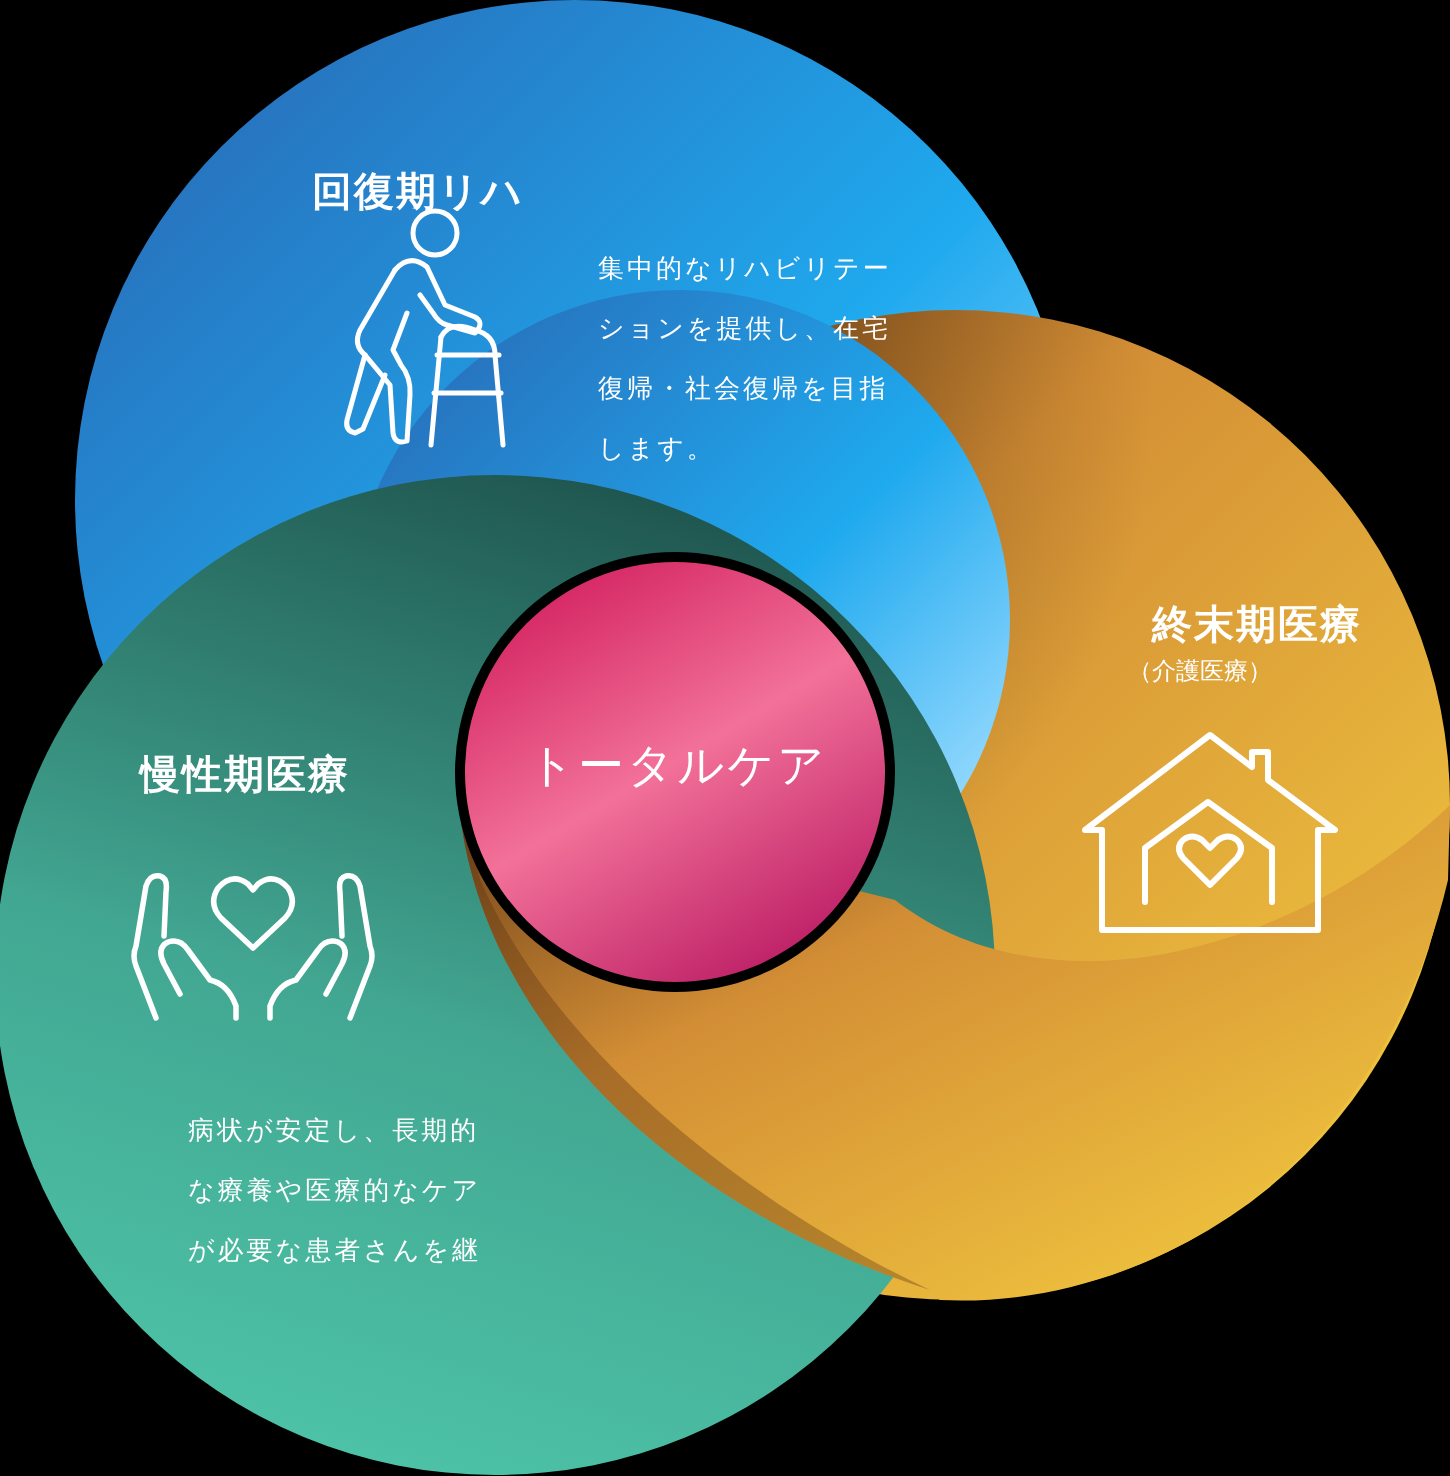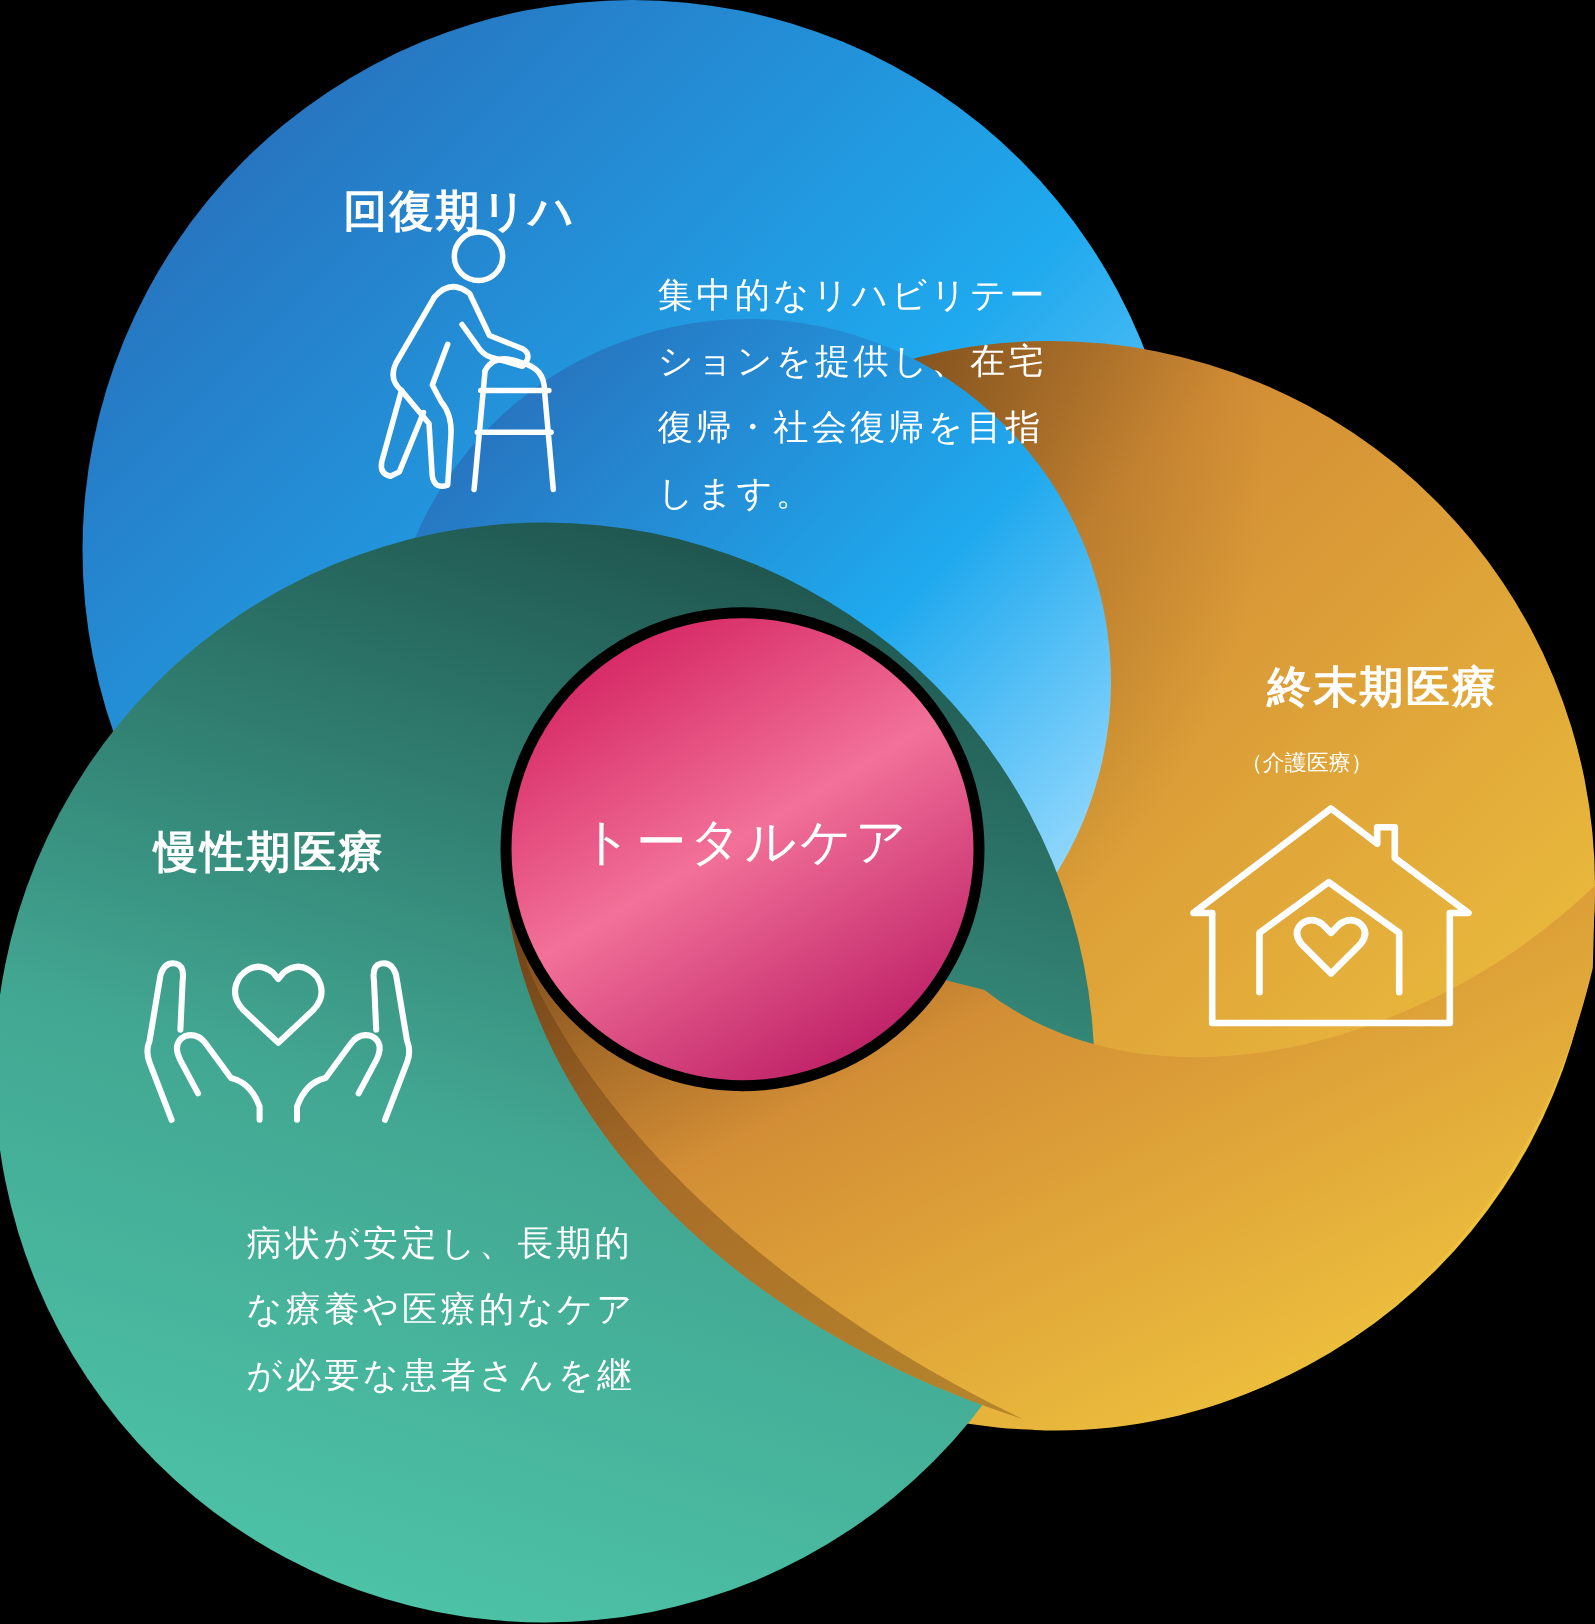--- a/index.html
+++ b/index.html
@@ -1,22 +1,22 @@
 <!DOCTYPE html>
 <html><head>
 <meta charset="utf-8">
 <style>
   html, body { margin:0; padding:0; background:#000; }
   body { width:1450px; height:1476px; position:relative; overflow:hidden;
          font-family:"DejaVu Sans","Liberation Sans",sans-serif; color:#fff; }
   .stage { position:absolute; left:0; top:0; width:1450px; height:1476px; }
   svg.bg { position:absolute; left:0; top:0; }
   .title { position:absolute; font-weight:bold; font-size:40px; letter-spacing:2px; white-space:nowrap; }
-  .sub { position:absolute; font-size:20px; white-space:nowrap;margin-top:25px; }
-  .desc { position:absolute; font-size:32px; line-height:60px; letter-spacing:3px; }
+  .sub { position:absolute; font-size:24px; white-space:nowrap; }
+  .desc { position:absolute; font-size:26px; line-height:60px; letter-spacing:3px; }
   .desc span { display:block; white-space:nowrap; }
   .center-label { position:absolute; font-weight:normal; font-size:46px; letter-spacing:3px; white-space:nowrap; }
   .icon { position:absolute; }
 </style>
 </head>
 <body>
 
 <div class="stage">
   <svg class="bg" width="1450" height="1476" viewBox="0 0 1450 1476">
     <defs>
@@ -110,18 +110,18 @@
   <div class="title" style="left:140px; top:747px;">慢性期医療</div>
   <svg class="icon" style="left:128px; top:866px;" width="250" height="160" viewBox="0 0 250 160">
     <g fill="none" stroke="#fff" stroke-width="5.5" stroke-linecap="round" stroke-linejoin="round">
       <path d="M125 82 L93 52 Q80 38 90 22 Q104 6 120 18 L125 24 L130 18 Q146 6 160 22 Q170 38 157 52 Z"></path>
       <path d="M28 152 L8 100 Q4 90 8 80 L18 20 Q22 8 32 10 Q40 12 38 26 L36 70"></path>
       <path d="M52 128 L36 98 Q28 82 40 76 Q52 72 60 84 L82 114 Q100 118 108 140 L108 152"></path>
       <path d="M222 152 L242 100 Q246 90 242 80 L232 20 Q228 8 218 10 Q210 12 212 26 L214 70"></path>
       <path d="M198 128 L214 98 Q222 82 210 76 Q198 72 190 84 L168 114 Q150 118 142 140 L142 152"></path>
     </g>
   </svg>
-  <div class="desc" style="left:188px; top:1100px;margin-left:36px;">
+  <div class="desc" style="left:188px; top:1100px;">
     <span>病状が安定し、長期的</span>
     <span>な療養や医療的なケア</span>
     <span>が必要な患者さんを継</span>
   </div>
 </div>
 
 </body></html>

